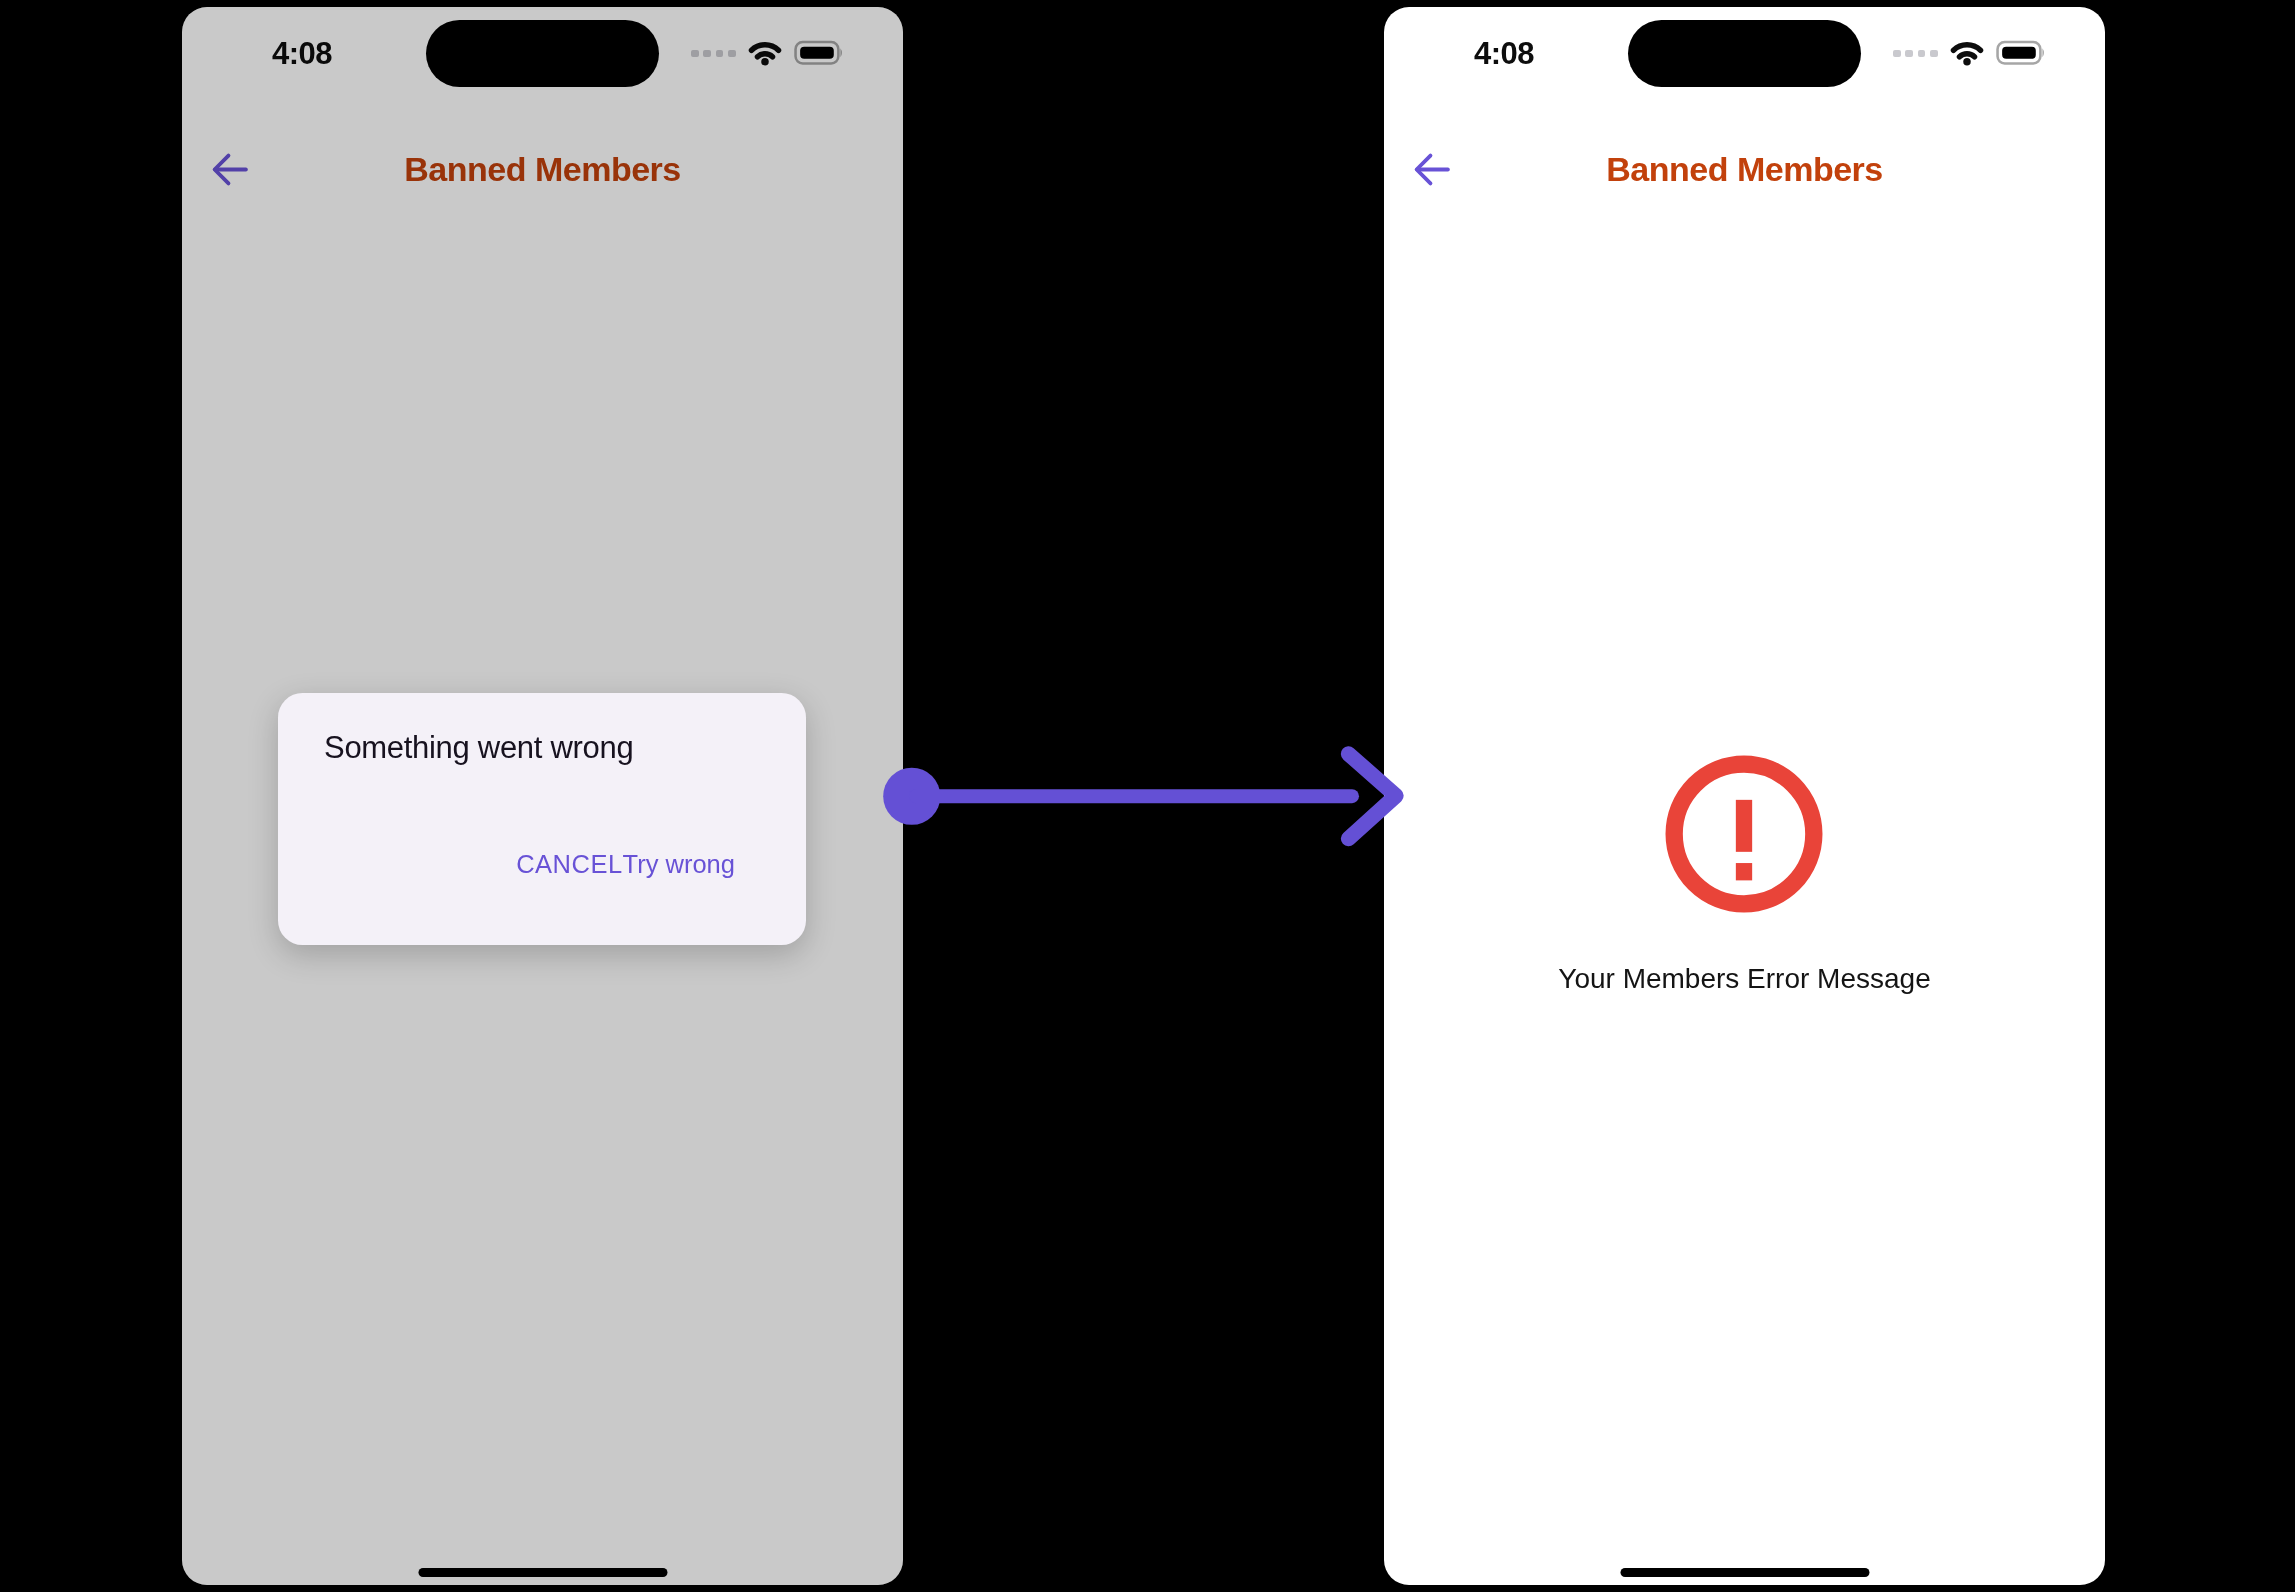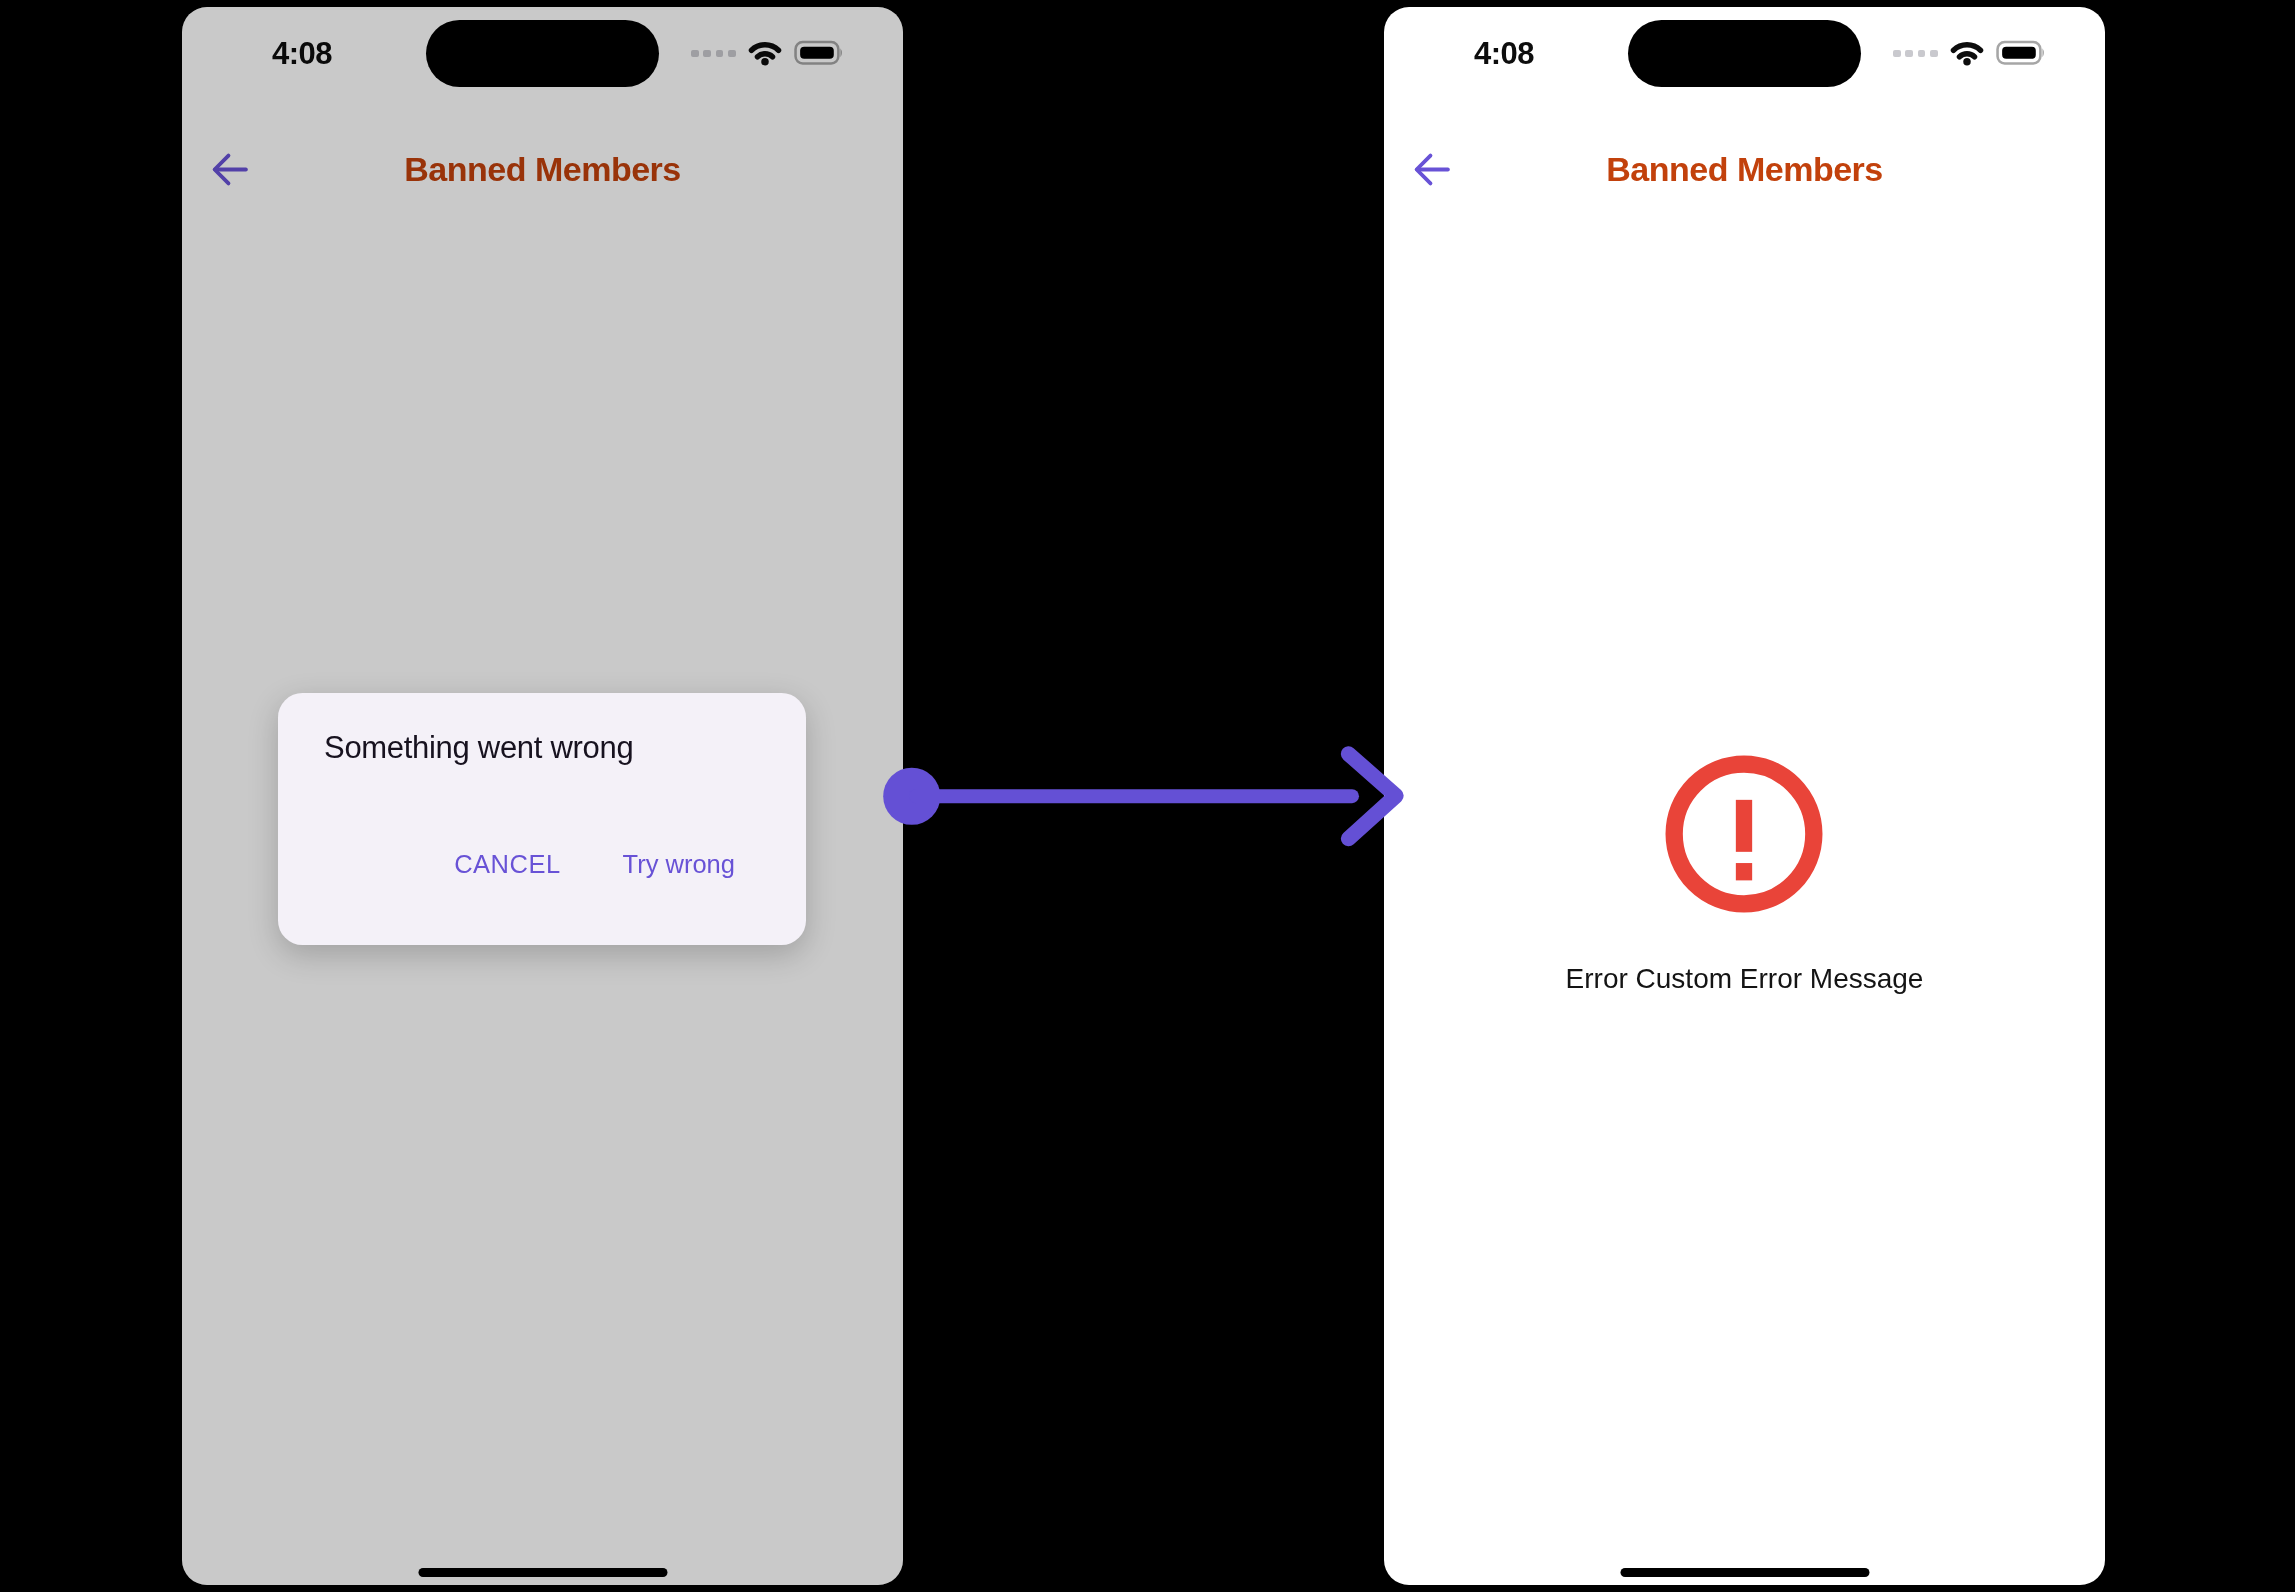--- a/index.html
+++ b/index.html
@@ -143,21 +143,20 @@
     font-weight: 400;
     letter-spacing: -0.3px;
     color: #17121f;
   }
   .dialog-actions {
     position: absolute;
     top: 157px;
     right: 71px;
     display: flex;
     align-items: center;
-    gap: 62px;
   }
   .dialog-btn {
     border: none;
     background: transparent;
     padding: 0;
     font-family: "Liberation Sans", "DejaVu Sans", sans-serif;
     font-size: 25.5px;
     font-weight: 500;
     color: #6852d6;
     cursor: pointer;
@@ -301,19 +300,19 @@
       <div class="nav-title">Banned Members</div>
     </div>
 
     <span class="error-icon">
       <svg width="158" height="158" viewBox="0 0 310 310">
         <circle cx="155" cy="155" r="137" fill="none" stroke="#e94439" stroke-width="34"></circle>
         <rect x="139" y="88" width="32" height="102" fill="#e94439"></rect>
         <rect x="139" y="212" width="32" height="34" fill="#e94439"></rect>
       </svg>
     </span>
-    <div class="error-message">Error Custom Error Message</div>
+    <div class="error-message">Your Members Error Message</div>
 
     <div class="home-indicator"></div>
   </section>
 
 </div>
 
 
 </body></html>

